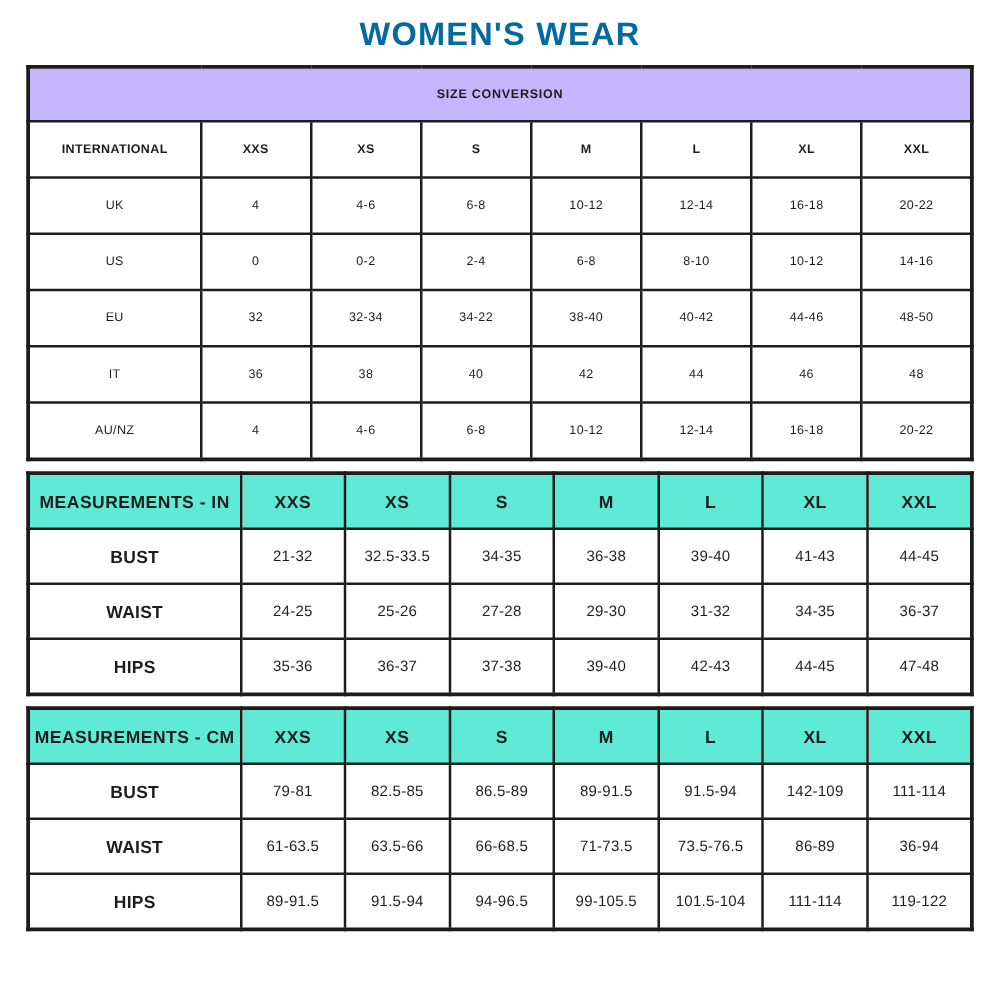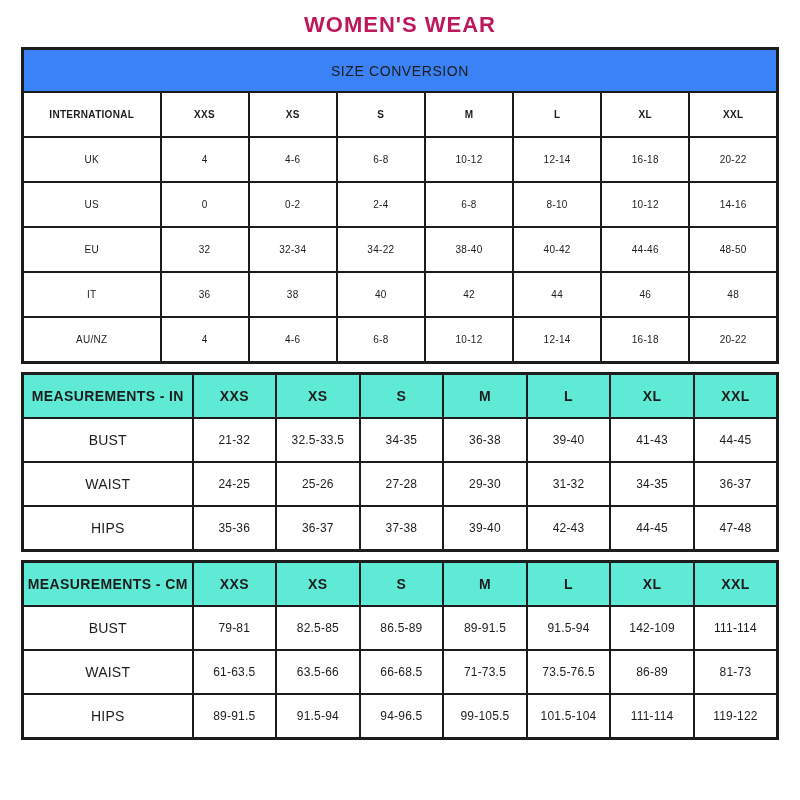--- a/index.html
+++ b/index.html
@@ -8,59 +8,59 @@
     background: #ffffff;
     font-family: "Liberation Sans", sans-serif;
     color: #1d1d1d;
     overflow: hidden;
   }
   .page { width: 800px; height: 800px; }
   .title {
     margin: 0;
     padding: 12px 0 9px;
     text-align: center;
-    font-size: 22px;
+    font-size: 26px;
     font-weight: 700;
     letter-spacing: 1px;
-    color: #be185d;
+    color: #0369a1;
   }
   table {
     width: 758px;
     margin: 0 auto;
     border-collapse: collapse;
     table-layout: fixed;
     text-align: center;
     border: 3px solid #1c1c1c;
   }
   td {
     border: 2px solid #1c1c1c;
     padding: 0;
     overflow: hidden;
     white-space: nowrap;
   }
   
   .t1 td { height: 43px; font-size: 10px; letter-spacing: 0.3px; }
   .t1 .banner-cell {
     height: 41px;
-    background: #3b82f6;
-    font-weight: 400;
-    font-size: 14px;
+    background: #c4b5fd;
+    font-weight: 700;
+    font-size: 10px;
     letter-spacing: 0.6px;
   }
   .t1 .head td { font-weight: 700; }
   
   .meas { margin-top: 8px; }
   .meas td { height: 42px; font-size: 12px; letter-spacing: 0.2px; }
   .meas .head td {
     background: #5eead4;
     font-weight: 700;
     font-size: 14px;
     letter-spacing: 0.4px;
   }
-  .meas .rowlabel { font-size: 14px; }
+  .meas .rowlabel { font-size: 14px; font-weight: bold; }
 </style>
 </head>
 <body>
 
 <div class="page">
 
   <h1 class="title">WOMEN'S WEAR</h1>
 
   <table class="t1">
     <colgroup>
@@ -228,21 +228,21 @@
         <td>111-114</td>
       </tr>
       <tr>
         <td class="rowlabel">WAIST</td>
         <td>61-63.5</td>
         <td>63.5-66</td>
         <td>66-68.5</td>
         <td>71-73.5</td>
         <td>73.5-76.5</td>
         <td>86-89</td>
-        <td>81-73</td>
+        <td>36-94</td>
       </tr>
       <tr>
         <td class="rowlabel">HIPS</td>
         <td>89-91.5</td>
         <td>91.5-94</td>
         <td>94-96.5</td>
         <td>99-105.5</td>
         <td>101.5-104</td>
         <td>111-114</td>
         <td>119-122</td>

